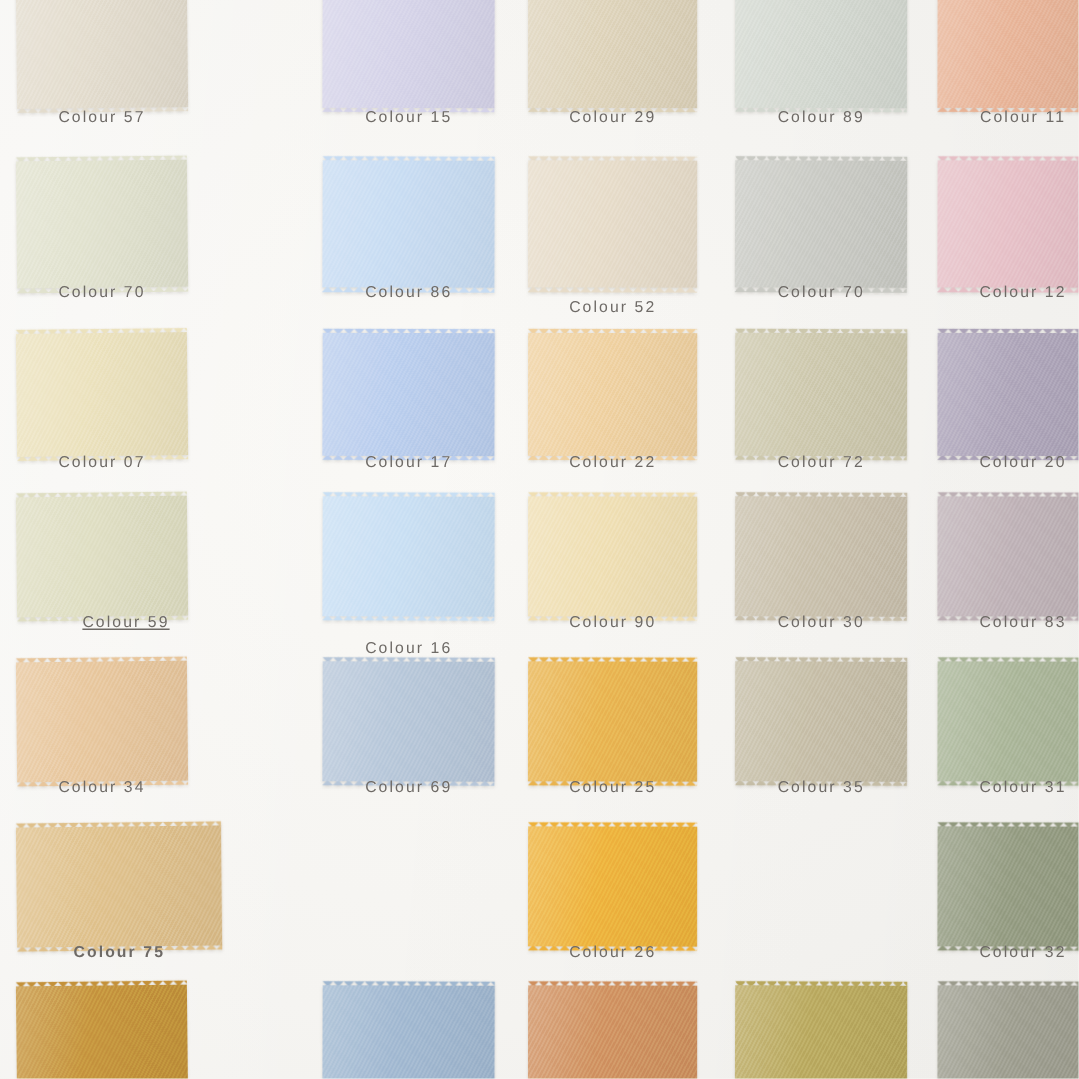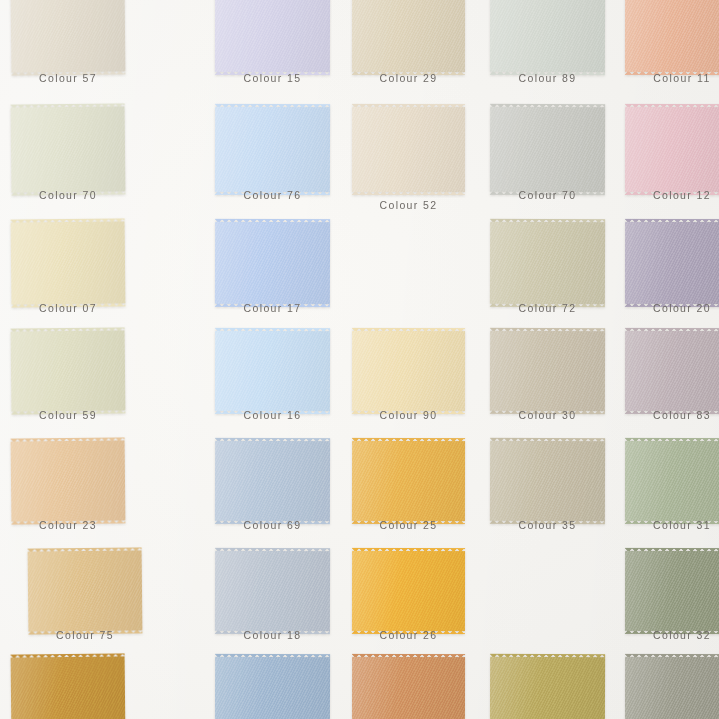--- a/index.html
+++ b/index.html
@@ -166,21 +166,21 @@
     <div class="cell" style="left: 215px; top: 107px; width: 115px; height: 119px;">
       <div class="swatch" style="height: 85px; transform: rotate(0.15deg);">
         <div class="edge-t" style="background: rgb(199, 220, 243);"></div>
         <div class="edge-b" style="background: rgb(199, 220, 243);"></div>
         <div class="edge-l" style="background: rgb(199, 220, 243);"></div>
         <div class="edge-r" style="background: rgb(199, 220, 243);"></div>
         <div class="inner" style="background: rgb(199, 220, 243);">
           <div class="body" style="background: rgb(199, 220, 243);"></div>
         </div>
       </div>
-      <div class="label" style="top: 82px; left: 0px; color: rgb(110, 106, 102);">Colour 76</div>
+      <div class="label" style="top: 82px; left: 0px; color: rgb(110, 106, 102);">Colour 86</div>
     </div>
     <div class="cell" style="left: 352px; top: 107px; width: 113px; height: 119px;">
       <div class="swatch" style="height: 85px; transform: rotate(0.1deg);">
         <div class="edge-t" style="background: rgb(231, 220, 201);"></div>
         <div class="edge-b" style="background: rgb(231, 220, 201);"></div>
         <div class="edge-l" style="background: rgb(231, 220, 201);"></div>
         <div class="edge-r" style="background: rgb(231, 220, 201);"></div>
         <div class="inner" style="background: rgb(231, 220, 201);">
           <div class="body" style="background: rgb(231, 220, 201);"></div>
         </div>
@@ -227,20 +227,32 @@
         <div class="edge-t" style="background: rgb(185, 205, 238);"></div>
         <div class="edge-b" style="background: rgb(185, 205, 238);"></div>
         <div class="edge-l" style="background: rgb(185, 205, 238);"></div>
         <div class="edge-r" style="background: rgb(185, 205, 238);"></div>
         <div class="inner" style="background: rgb(185, 205, 238);">
           <div class="body" style="background: rgb(185, 205, 238);"></div>
         </div>
       </div>
       <div class="label" style="top: 80px; left: 0px; color: rgb(110, 106, 102);">Colour 17</div>
     </div>
+    <div class="cell" style="left: 352px; top: 222px; width: 113px; height: 116px;">
+      <div class="swatch" style="height: 82px; transform: rotate(0.1deg);">
+        <div class="edge-t" style="background: rgb(240, 209, 160);"></div>
+        <div class="edge-b" style="background: rgb(240, 209, 160);"></div>
+        <div class="edge-l" style="background: rgb(240, 209, 160);"></div>
+        <div class="edge-r" style="background: rgb(240, 209, 160);"></div>
+        <div class="inner" style="background: rgb(240, 209, 160);">
+          <div class="body" style="background: rgb(240, 209, 160);"></div>
+        </div>
+      </div>
+      <div class="label" style="top: 80px; left: 0px; color: rgb(110, 106, 102);">Colour 22</div>
+    </div>
     <div class="cell" style="left: 490px; top: 222px; width: 115px; height: 116px;">
       <div class="swatch" style="height: 82px; transform: rotate(0.2deg);">
         <div class="edge-t" style="background: rgb(205, 200, 173);"></div>
         <div class="edge-b" style="background: rgb(205, 200, 173);"></div>
         <div class="edge-l" style="background: rgb(205, 200, 173);"></div>
         <div class="edge-r" style="background: rgb(205, 200, 173);"></div>
         <div class="inner" style="background: rgb(205, 200, 173);">
           <div class="body" style="background: rgb(205, 200, 173);"></div>
         </div>
       </div>
@@ -260,33 +272,33 @@
     <div class="cell" style="left: 11px; top: 331px; width: 114px; height: 114px;">
       <div class="swatch" style="height: 80px; transform: rotate(-0.6deg);">
         <div class="edge-t" style="background: rgb(223, 222, 194);"></div>
         <div class="edge-b" style="background: rgb(223, 222, 194);"></div>
         <div class="edge-l" style="background: rgb(223, 222, 194);"></div>
         <div class="edge-r" style="background: rgb(223, 222, 194);"></div>
         <div class="inner" style="background: rgb(223, 222, 194);">
           <div class="body" style="background: rgb(223, 222, 194);"></div>
         </div>
       </div>
-      <div class="label" style="top: 78px; left: 0px; color: rgb(110, 106, 102);">Colour 59</div>
+      <div class="label" style="top: 78px; left: 16px; color: rgb(110, 106, 102); text-decoration: underline;">Colour 59</div>
     </div>
     <div class="cell" style="left: 215px; top: 331px; width: 115px; height: 114px;">
       <div class="swatch" style="height: 80px; transform: rotate(0.15deg);">
         <div class="edge-t" style="background: rgb(200, 223, 244);"></div>
         <div class="edge-b" style="background: rgb(200, 223, 244);"></div>
         <div class="edge-l" style="background: rgb(200, 223, 244);"></div>
         <div class="edge-r" style="background: rgb(200, 223, 244);"></div>
         <div class="inner" style="background: rgb(200, 223, 244);">
           <div class="body" style="background: rgb(200, 223, 244);"></div>
         </div>
       </div>
-      <div class="label" style="top: 78px; left: 0px; color: rgb(110, 106, 102);">Colour 16</div>
+      <div class="label" style="top: 95px; left: 0px; color: rgb(110, 106, 102);">Colour 16</div>
     </div>
     <div class="cell" style="left: 352px; top: 331px; width: 113px; height: 114px;">
       <div class="swatch" style="height: 80px; transform: rotate(0.1deg);">
         <div class="edge-t" style="background: rgb(240, 223, 179);"></div>
         <div class="edge-b" style="background: rgb(240, 223, 179);"></div>
         <div class="edge-l" style="background: rgb(240, 223, 179);"></div>
         <div class="edge-r" style="background: rgb(240, 223, 179);"></div>
         <div class="inner" style="background: rgb(240, 223, 179);">
           <div class="body" style="background: rgb(240, 223, 179);"></div>
         </div>
@@ -319,21 +331,21 @@
     <div class="cell" style="left: 11px; top: 441px; width: 114px; height: 114px;">
       <div class="swatch" style="height: 80px; transform: rotate(-0.6deg);">
         <div class="edge-t" style="background: rgb(232, 198, 156);"></div>
         <div class="edge-b" style="background: rgb(232, 198, 156);"></div>
         <div class="edge-l" style="background: rgb(232, 198, 156);"></div>
         <div class="edge-r" style="background: rgb(232, 198, 156);"></div>
         <div class="inner" style="background: rgb(232, 198, 156);">
           <div class="body" style="background: rgb(232, 198, 156);"></div>
         </div>
       </div>
-      <div class="label" style="top: 78px; left: 0px; color: rgb(110, 106, 102);">Colour 23</div>
+      <div class="label" style="top: 78px; left: 0px; color: rgb(110, 106, 102);">Colour 34</div>
     </div>
     <div class="cell" style="left: 215px; top: 441px; width: 115px; height: 114px;">
       <div class="swatch" style="height: 80px; transform: rotate(0.15deg);">
         <div class="edge-t" style="background: rgb(182, 198, 217);"></div>
         <div class="edge-b" style="background: rgb(182, 198, 217);"></div>
         <div class="edge-l" style="background: rgb(182, 198, 217);"></div>
         <div class="edge-r" style="background: rgb(182, 198, 217);"></div>
         <div class="inner" style="background: rgb(182, 198, 217);">
           <div class="body" style="background: rgb(182, 198, 217);"></div>
         </div>
@@ -368,44 +380,32 @@
       <div class="swatch" style="height: 80px; transform: rotate(0.1deg);">
         <div class="edge-t" style="background: rgb(168, 180, 150);"></div>
         <div class="edge-b" style="background: rgb(168, 180, 150);"></div>
         <div class="edge-l" style="background: rgb(168, 180, 150);"></div>
         <div class="inner" style="background: rgb(168, 180, 150);">
           <div class="body" style="background: rgb(168, 180, 150);"></div>
         </div>
       </div>
       <div class="label" style="top: 78px; left: 0px; color: rgb(110, 106, 102);">Colour 31</div>
     </div>
-    <div class="cell" style="left: 28px; top: 551px; width: 114px; height: 114px;">
+    <div class="cell" style="left: 11px; top: 551px; width: 137px; height: 114px; font-weight: bold;">
       <div class="swatch" style="height: 80px; transform: rotate(-0.6deg);">
         <div class="edge-t" style="background: rgb(223, 192, 138);"></div>
         <div class="edge-b" style="background: rgb(223, 192, 138);"></div>
         <div class="edge-l" style="background: rgb(223, 192, 138);"></div>
         <div class="edge-r" style="background: rgb(223, 192, 138);"></div>
         <div class="inner" style="background: rgb(223, 192, 138);">
           <div class="body" style="background: rgb(223, 192, 138);"></div>
         </div>
       </div>
       <div class="label" style="top: 78px; left: 0px; color: rgb(110, 106, 102);">Colour 75</div>
     </div>
-    <div class="cell" style="left: 215px; top: 551px; width: 115px; height: 114px;">
-      <div class="swatch" style="height: 80px; transform: rotate(0.15deg);">
-        <div class="edge-t" style="background: rgb(187, 196, 208);"></div>
-        <div class="edge-b" style="background: rgb(187, 196, 208);"></div>
-        <div class="edge-l" style="background: rgb(187, 196, 208);"></div>
-        <div class="edge-r" style="background: rgb(187, 196, 208);"></div>
-        <div class="inner" style="background: rgb(187, 196, 208);">
-          <div class="body" style="background: rgb(187, 196, 208);"></div>
-        </div>
-      </div>
-      <div class="label" style="top: 78px; left: 0px; color: rgb(110, 106, 102);">Colour 18</div>
-    </div>
     <div class="cell" style="left: 352px; top: 551px; width: 113px; height: 114px;">
       <div class="swatch" style="height: 80px; transform: rotate(0.1deg);">
         <div class="edge-t" style="background: rgb(238, 177, 58);"></div>
         <div class="edge-b" style="background: rgb(238, 177, 58);"></div>
         <div class="edge-l" style="background: rgb(238, 177, 58);"></div>
         <div class="edge-r" style="background: rgb(238, 177, 58);"></div>
         <div class="inner" style="background: rgb(238, 177, 58);">
           <div class="body" style="background: rgb(238, 177, 58);"></div>
         </div>
       </div>

